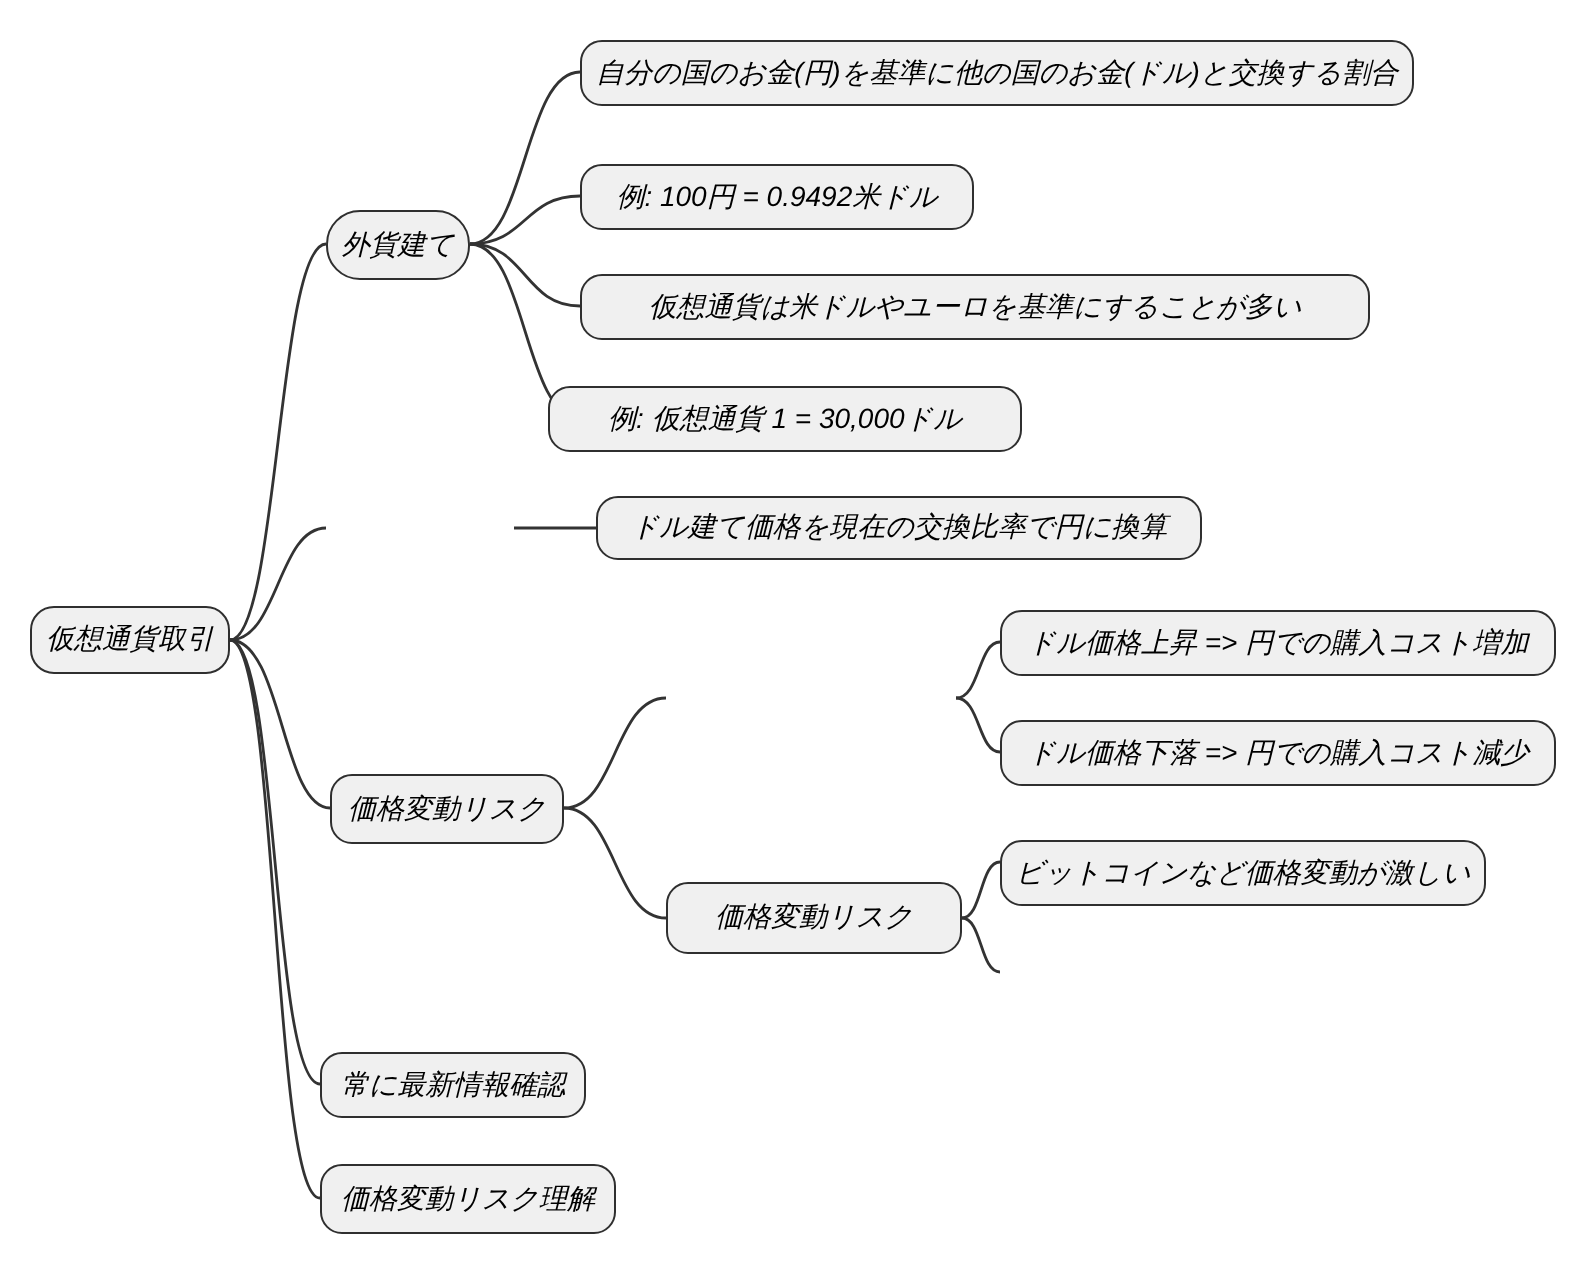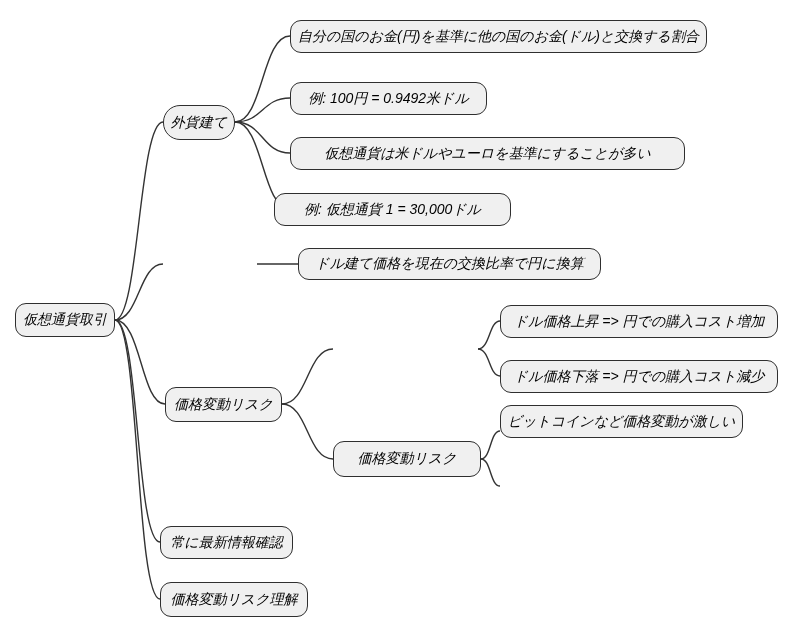--- a/index.html
+++ b/index.html
@@ -61,21 +61,21 @@
     <path d="M235,122 C263,122 262,209 290,209"></path>
     <path d="M257,264 L298,264"></path>
     <path d="M282,404 C308,404 307,349 333,349"></path>
     <path d="M282,404 C308,404 307,459 333,459"></path>
     <path d="M478,349 C490,349 489,321 500,321"></path>
     <path d="M478,349 C490,349 489,376 500,376"></path>
     <path d="M481,459 C491,459 490,431 500,431"></path>
     <path d="M481,459 C491,459 490,486 500,486"></path>
   </svg>
 
-  <div class="node" style="left:15px; top:303px; width:100px; height:34px;">仮想通貨取引</div>
+  <div class="node" style="left:15px; top:303px; width:100px; height:34px;border-radius:12px;">仮想通貨取引</div>
 
   <div class="node" style="left:163px; top:105px; width:72px; height:35px;border-radius:17px;">外貨建て</div>
 
   <div class="node" style="left:290px; top:20px; width:417px; height:33px;">自分の国のお金(円)を基準に他の国のお金(ドル)と交換する割合</div>
 
   <div class="node" style="left:290px; top:82px; width:197px; height:33px;">例: 100円 = 0.9492米ドル</div>
 
   <div class="node" style="left:290px; top:137px; width:395px; height:33px;">仮想通貨は米ドルやユーロを基準にすることが多い</div>
 
   <div class="node" style="left:274px; top:193px; width:237px; height:33px;">例: 仮想通貨 1 = 30,000ドル</div>
@@ -85,20 +85,20 @@
 
   <div class="node" style="left:165px; top:387px; width:117px; height:35px;">価格変動リスク</div>
 
 
   <div class="node" style="left:500px; top:305px; width:278px; height:33px;">ドル価格上昇 =&gt; 円での購入コスト増加</div>
 
   <div class="node" style="left:500px; top:360px; width:278px; height:33px;">ドル価格下落 =&gt; 円での購入コスト減少</div>
 
   <div class="node" style="left:333px; top:441px; width:148px; height:36px;">価格変動リスク</div>
 
-  <div class="node" style="left:500px; top:405px; width:243px; height:33px;">ビットコインなど価格変動が激しい</div>
+  <div class="node" style="left:500px; top:420px; width:243px; height:33px;">ビットコインなど価格変動が激しい</div>
 
 
   <div class="node" style="left:160px; top:526px; width:133px; height:33px;">常に最新情報確認</div>
 
   <div class="node" style="left:160px; top:582px; width:148px; height:35px;">価格変動リスク理解</div>
 
 </div>
 
 </body></html>

